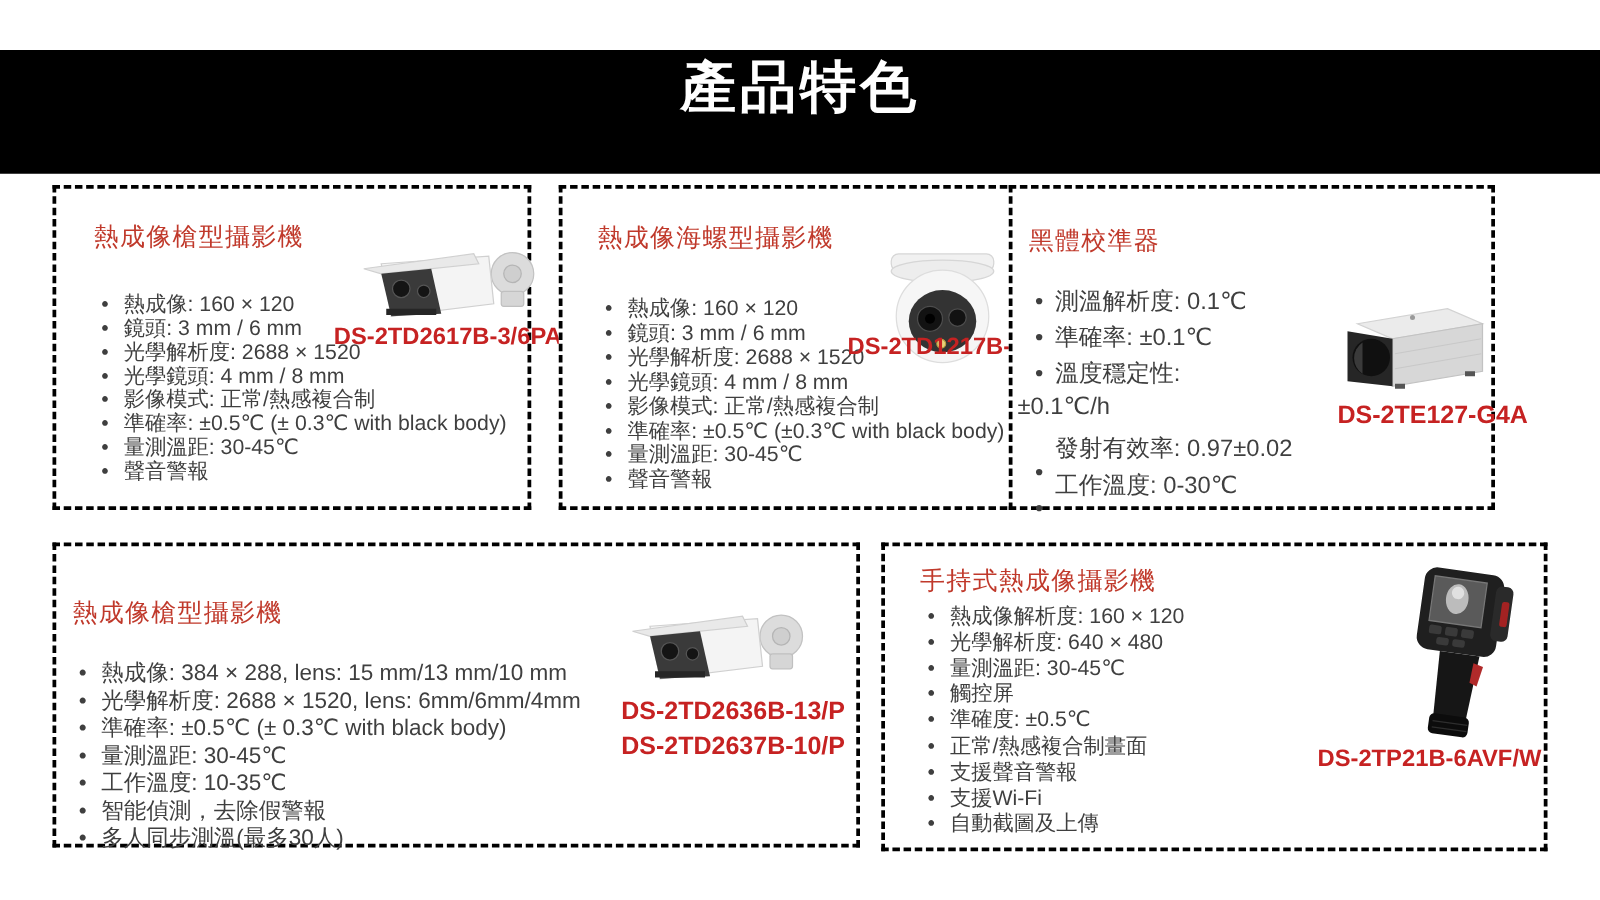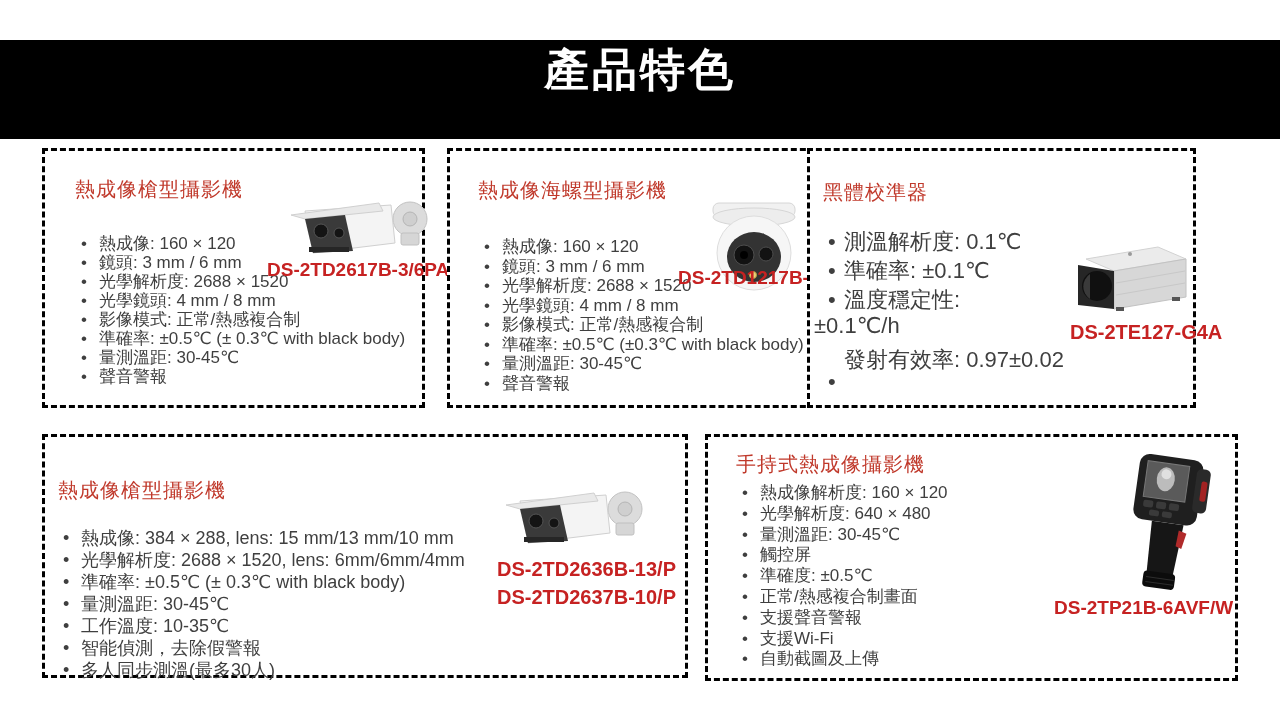--- a/index.html
+++ b/index.html
@@ -43,21 +43,21 @@
   
   .box2{left:447px;top:148px;width:386px;height:260px;}
   .box2 .box-title{margin:26px 0 0 28px;}
   .box2 .specs{margin:33px 0 0 28px;font-size:17px;line-height:19.5px;}
   .box2 .model{left:228px;top:116px;font-size:19px;}
   .box2 .product-img{left:245px;top:44px;}
 
   
   .box3{left:807px;top:148px;width:389px;height:260px;}
   .box3 .box-title{margin:28px 0 0 13px;}
-  .box3 .specs{margin:26px 0 0 12px;font-size:22px;line-height:20px;}
+  .box3 .specs{margin:26px 0 0 12px;font-size:19px;line-height:20px;}
   .box3 .specs li{padding-left:22px;margin-bottom:9px;}
   .box3 .specs li.no-bullet{margin-left:-30px;margin-top:-3px;margin-bottom:14px;}
   .box3 .model{left:260px;top:170px;font-size:20px;}
   .box3 .product-img{left:262px;top:88px;}
 
   
   .box4{left:42px;top:434px;width:646px;height:244px;}
   .box4 .box-title{margin:40px 0 0 13px;}
   .box4 .specs{margin:23px 0 0 12px;font-size:18px;line-height:22px;}
   .box4 .model{left:452px;top:118px;font-size:20px;line-height:28px;}
@@ -143,20 +143,21 @@
       <rect x="44" y="68" width="8" height="4" fill="#555"></rect>
       <rect x="100" y="58" width="8" height="4" fill="#555"></rect>
       <circle cx="58" cy="15" r="2" fill="#9a9a9a"></circle>
     </svg>
     <ul class="specs">
       <li>測溫解析度: 0.1℃</li>
       <li>準確率: ±0.1℃</li>
       <li>溫度穩定性:</li>
       <li class="no-bullet">±0.1℃/h</li>
       <li class="dot-low">發射有效率: 0.97±0.02</li>
+      <li class="dot-low">工作溫度: 0-30℃</li>
     </ul>
     <p class="model">DS-2TE127-G4A</p>
   </div>
 
   <div class="box box4">
     <h2 class="box-title">熱成像槍型攝影機</h2>
     <svg class="product-img" width="160" height="70" viewBox="0 0 150 70">
       <circle cx="127" cy="28" r="17" fill="#dcdcdc" stroke="#c2c2c2"></circle>
       <circle cx="127" cy="28" r="7" fill="#cfcfcf" stroke="#b5b5b5"></circle>
       <rect x="118" y="42" width="18" height="12" rx="2" fill="#d6d6d6" stroke="#c0c0c0"></rect>

